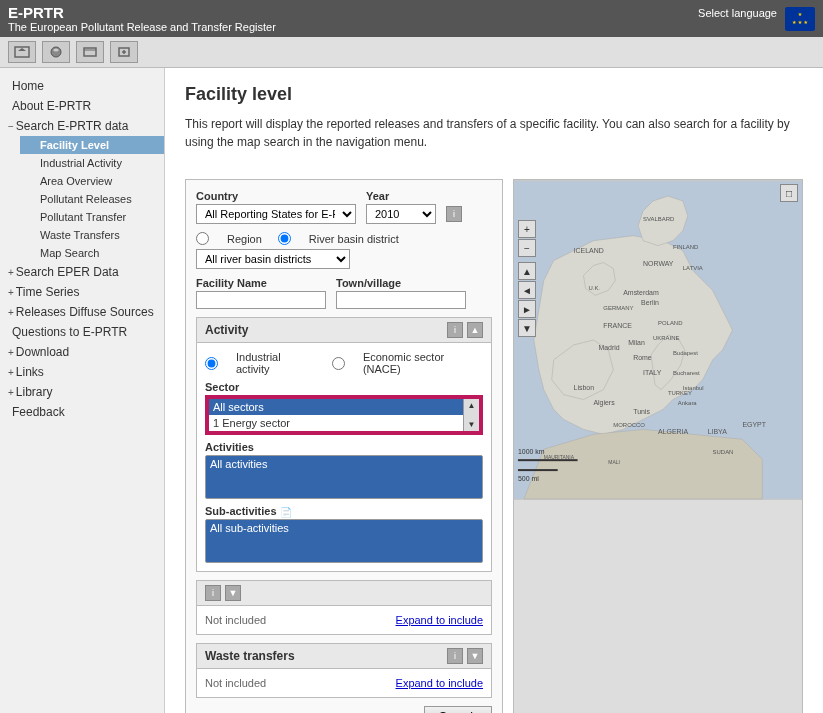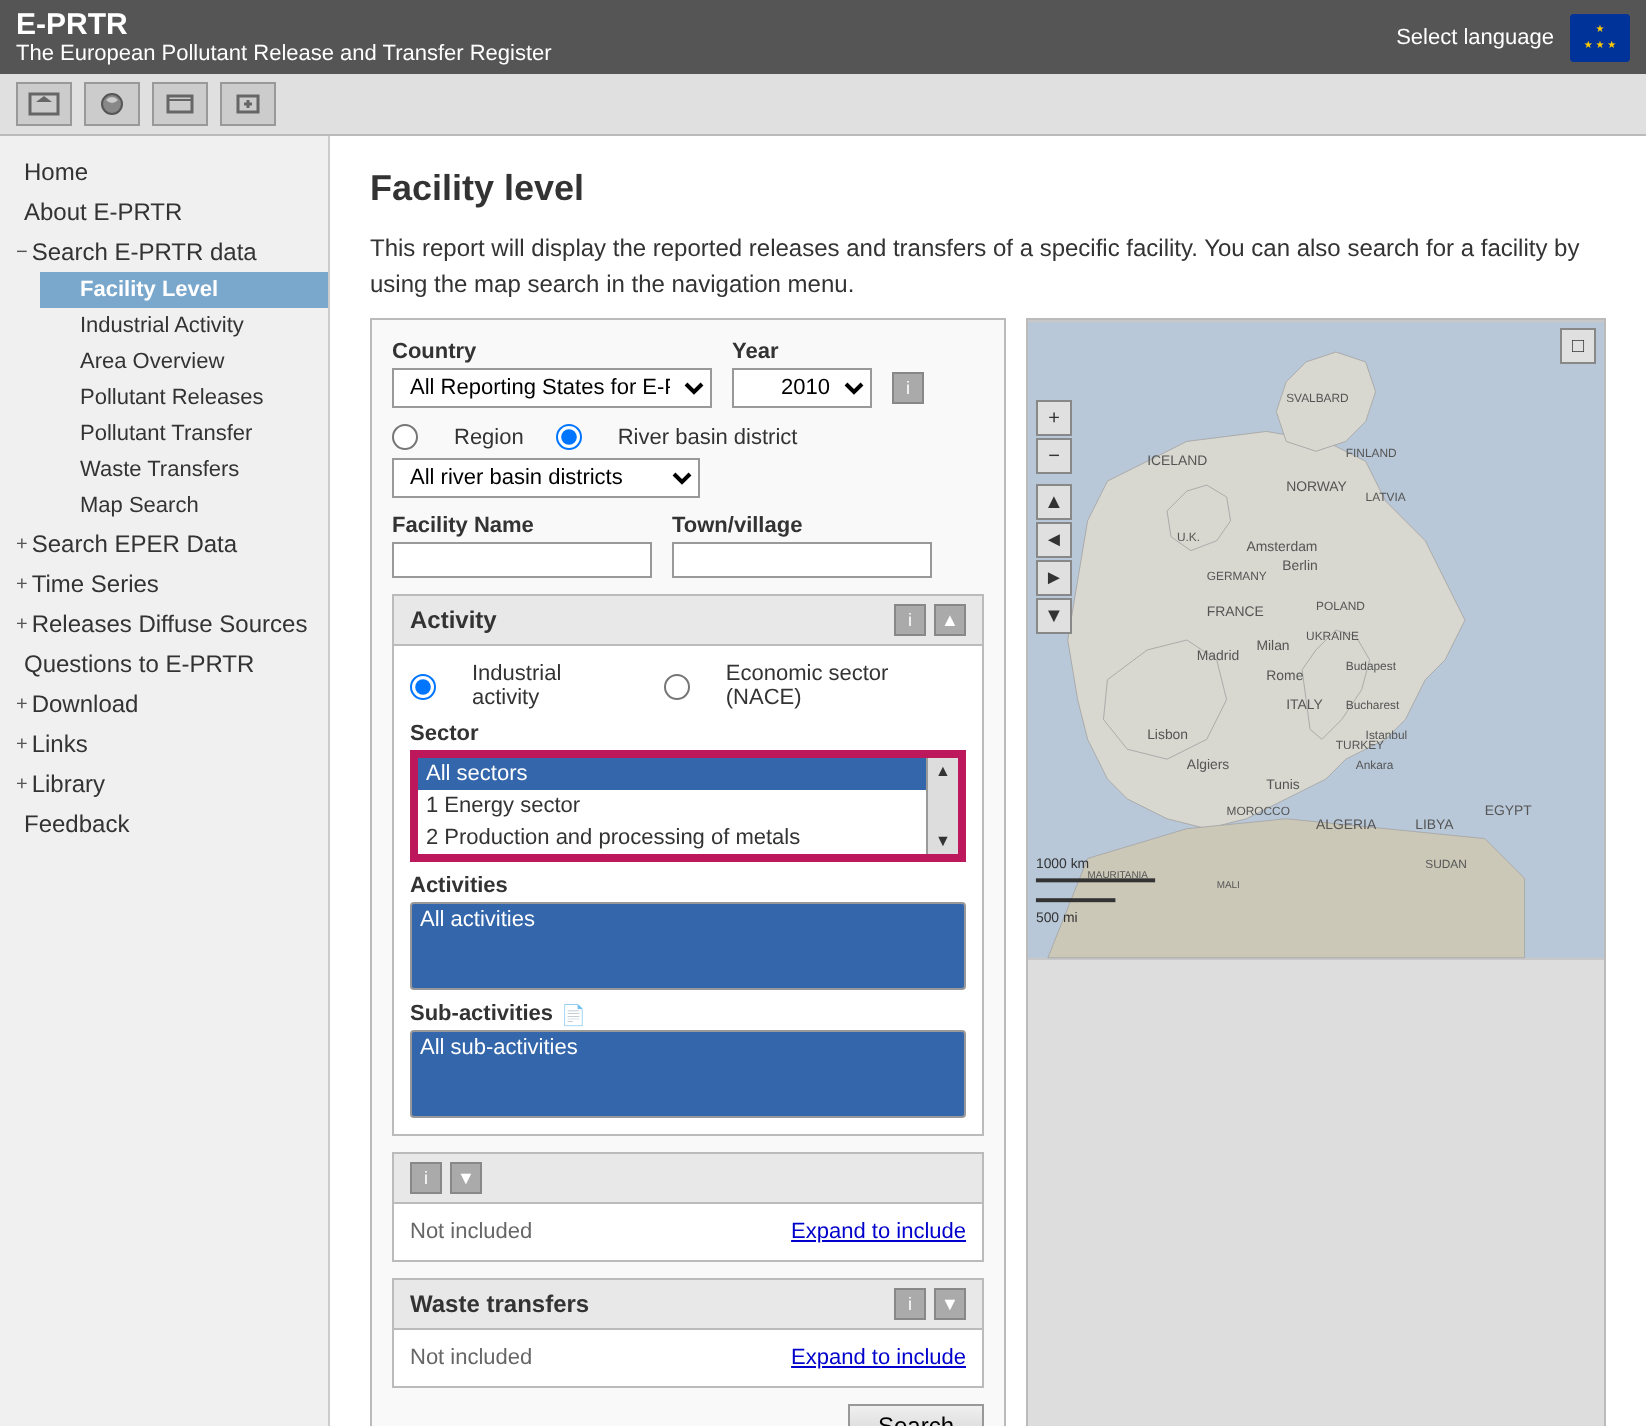--- a/index.html
+++ b/index.html
@@ -2,21 +2,21 @@
 <html><head>
   <meta charset="utf-8">
   <style>
     * { box-sizing: border-box; margin: 0; padding: 0; }
     body { font-family: Arial, sans-serif; font-size: 12px; background: #d0d0d0; color: #333; }
 
     
     #header { background: #555; padding: 4px 8px; display: flex; align-items: center; justify-content: space-between; }
     #header-title { color: #fff; font-size: 11px; }
     #header-logo-text { font-weight: bold; font-size: 15px; color: #fff; }
-    #header-right { display: flex; align-items: center; gap: 8px; }
+    #header-right { display: flex; align-items: flex-start; gap: 8px; }
     #select-language { font-size: 11px; color: #fff; }
     #eu-logo { width: 30px; height: 24px; background: #003399; border-radius: 2px; display: flex; align-items: center; justify-content: center; }
 
     
     #toolbar { background: #e0e0e0; padding: 4px 8px; display: flex; gap: 6px; border-bottom: 1px solid #bbb; }
     .toolbar-btn { width: 28px; height: 22px; background: #ccc; border: 1px solid #999; display: flex; align-items: center; justify-content: center; cursor: pointer; font-size: 10px; }
 
     
     #main-layout { display: flex; background: #fff; min-height: 640px; }
 
@@ -27,34 +27,34 @@
     .sidebar-item.indent1 { padding-left: 20px; font-size: 11px; }
     .sidebar-item.indent1.active { background: #7aa7cc; color: #fff; }
     .sidebar-group { padding: 3px 8px; cursor: pointer; color: #333; display: flex; align-items: center; gap: 2px; }
     .plus-icon { font-size: 10px; color: #555; }
     .minus-icon { font-size: 10px; color: #555; }
     .sidebar-sub { padding-left: 20px; }
 
     
     #content { flex: 1; padding: 16px 20px; background: #fff; }
     #page-title { font-size: 18px; font-weight: bold; margin-bottom: 10px; color: #333; }
-    #page-desc { font-size: 12px; line-height: 1.5; margin-bottom: 8px; color: #333; }
+    #page-desc { font-size: 12px; line-height: 1.5; margin-bottom: 28px; color: #333; }
 
     
     #form-map-row { display: flex; gap: 10px; }
     #form-area { flex: 1; border: 1px solid #bbb; padding: 10px; background: #f9f9f9; }
     #map-area { width: 290px; min-width: 290px; border: 1px solid #bbb; background: #ddd; position: relative; overflow: hidden; }
 
     
     .form-row { display: flex; gap: 10px; margin-bottom: 8px; align-items: flex-start; }
     .form-group { display: flex; flex-direction: column; gap: 2px; }
     .form-label { font-size: 11px; font-weight: bold; color: #333; }
     select.form-select { font-size: 11px; border: 1px solid #999; padding: 2px 4px; background: #fff; }
     .form-select-wide { width: 160px; }
-    .form-select-year { width: 70px; text-align: right; }
+    .form-select-year { width: 70px; }
     .radio-row { display: flex; gap: 16px; align-items: center; margin: 4px 0; font-size: 11px; }
     input[type="radio"] { margin-right: 2px; }
     .region-select { width: 154px; font-size: 11px; border: 1px solid #999; padding: 2px 4px; background: #fff; }
 
     .form-text-input { border: 1px solid #999; padding: 2px 4px; font-size: 11px; width: 130px; background: #fff; }
 
     
     .section-box { border: 1px solid #bbb; margin-bottom: 8px; background: #fff; }
     .section-header { background: #e8e8e8; padding: 4px 8px; display: flex; align-items: center; justify-content: space-between; border-bottom: 1px solid #bbb; gap: 32px; }
     .section-title { font-weight: bold; font-size: 12px; }
@@ -247,21 +247,20 @@
               <input type="radio" name="acttype" checked="" style="">
               <span>Industrial activity</span>
               <input type="radio" name="acttype" style="">
               <span>Economic sector (NACE)</span>
             </div>
             <div class="list-label">Sector</div>
             <div class="sector-container">
               <div class="sector-list">
                 <div class="list-item-selected">All sectors</div>
                 <div class="list-item-normal">1 Energy sector</div>
-                <div class="list-item-normal">2 Production and processing of metals</div>
               </div>
               <div class="sector-scrollbar">
                 <span style="font-size:8px;">▲</span>
                 <span style="font-size:8px;">▼</span>
               </div>
             </div>
 
             <div class="list-label">Activities</div>
             <select class="activities-select" size="2">
               <option style="background:#3366aa; color:#fff;">All activities</option>

